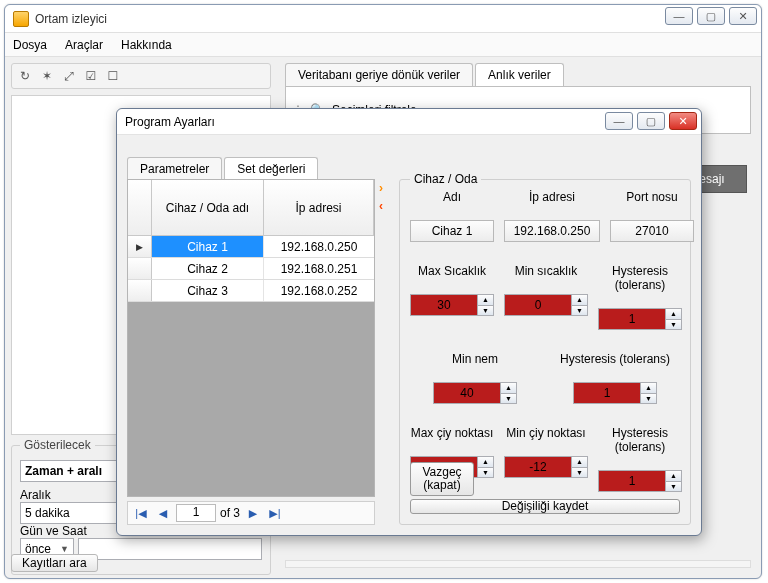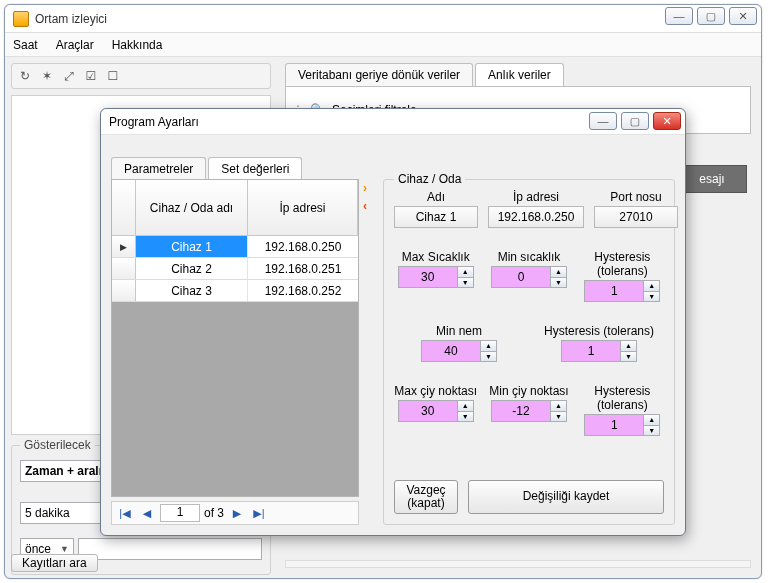--- a/index.html
+++ b/index.html
@@ -14,41 +14,41 @@
   .winbtn { width:28px; height:18px; border:1px solid #7a8aa0; border-radius:3px; background:linear-gradient(#fdfdfd,#e4e9f0); display:flex; align-items:center; justify-content:center; color:#555; font-size:11px; cursor:pointer;}
   .winbtn.close-red { background:linear-gradient(#f28b82,#d93025); color:#fff; border-color:#a52714;}
   .menubar { height:24px; background:#fafafa; border-bottom:1px solid #e0e0e0; display:flex; align-items:center; padding:0 8px; gap:18px;}
   .menubar span { cursor:pointer; }
   .main-body { position:relative; padding:6px; height:calc(100% - 28px - 24px); }
 
   .toolbar-small { width:260px; height:26px; background:#f4f4f4; border:1px solid #d0d0d0; border-radius:3px; display:flex; align-items:center; padding:0 6px; gap:8px; color:#555;}
   .tb-icon { width:14px; height:14px; display:flex; align-items:center; justify-content:center; font-size:12px;}
 
   .left-panel { position:absolute; left:6px; top:38px; width:260px; height:340px; border:1px solid #d0d0d0; background:#fff;}
-  .filter-group { position:absolute; left:6px; top:388px; width:260px; height:130px; border:1px solid #d0d0d0; border-radius:3px; padding:8px 8px 4px 8px; background:#f0f0f0;text-align:center;}
+  .filter-group { position:absolute; left:6px; top:388px; width:260px; height:130px; border:1px solid #d0d0d0; border-radius:3px; padding:8px 8px 4px 8px; background:#f0f0f0;}
   .filter-group .legend { position:absolute; top:-8px; left:8px; background:#f0f0f0; padding:0 4px; color:#444;}
   .combo, .textbox, .num { height:22px; border:1px solid #abadb3; background:#fff; padding:0 4px; }
   .combo { display:flex; align-items:center; justify-content:space-between;}
   .drop { color:#555; font-size:9px;}
   .btn-flat { height:18px; border:1px solid #b8b8b8; background:linear-gradient(#fdfdfd,#e6e6e6); border-radius:3px; padding:0 10px; display:inline-flex; align-items:center; cursor:pointer;}
 
   
   .tabs-top { position:absolute; left:280px; top:6px; right:10px;}
   .tabstrip { display:flex; gap:2px;}
   .tab { padding:4px 12px; border:1px solid #bfbfbf; border-bottom:none; background:#f7f7f7; border-radius:3px 3px 0 0; cursor:pointer;}
   .tab.active { background:#fff; font-weight:400;}
   .tabbody { border:1px solid #bfbfbf; background:#fff; padding:6px; height:48px; display:flex; align-items:center; gap:6px;}
   .mag-icon { width:16px; height:16px; display:flex; align-items:center; justify-content:center; color:#2a6496;}
 
   .msg-col { position:absolute; right:14px; top:108px; width:70px; height:28px; background:#6f6f6f; color:#fff; display:flex; align-items:center; justify-content:center; border:1px solid #555;}
 
   .footer-strip { position:absolute; left:280px; bottom:10px; right:10px; height:8px; background:#f5f5f5; border:1px solid #ddd;}
 
   
-  .dialog { position:absolute; left:100px; top:108px; width:586px; height:428px; background:#f0f0f0; border:1px solid #6a7a92; border-radius:6px; box-shadow:2px 4px 14px rgba(0,0,0,.35); z-index:10;}
+  .dialog { position:absolute; left:116px; top:108px; width:586px; height:428px; background:#f0f0f0; border:1px solid #6a7a92; border-radius:6px; box-shadow:2px 4px 14px rgba(0,0,0,.35); z-index:10;}
   .dlg-titlebar { height:26px; background:#fff; border-radius:6px 6px 0 0; display:flex; align-items:center; padding:0 8px; position:relative; border-bottom:1px solid #e3e3e3;}
   .dlg-titlebar .winbtns { right:4px; top:3px;}
   .dlg-body { position:relative; padding:10px; height:calc(100% - 26px);}
 
   
   .dlg-tabs { display:flex; gap:2px; margin-top:12px;}
   .dlg-tabbody { position:absolute; left:10px; right:10px; top:44px; bottom:10px; }
 
   
   .grid { position:absolute; left:0; top:0; width:248px; bottom:28px; border:1px solid #b5b5b5; background:#a9a9a9;}
@@ -70,49 +70,49 @@
 
   
   .xfer-arrows { position:absolute; left:252px; top:2px; display:flex; flex-direction:column; gap:4px; font-size:16px; font-weight:bold;}
   .arr-right{ color:#ff8c00; cursor:pointer;}
   .arr-left { color:#ff4500; cursor:pointer;}
 
   
   .form-group { position:absolute; left:272px; top:0; right:0; bottom:0; border:1px solid #cfcfcf; border-radius:3px; padding:10px; background:#f0f0f0;}
   .form-group .legend { position:absolute; top:-8px; left:10px; background:#f0f0f0; padding:0 4px;}
   .row { display:flex; gap:10px; margin-bottom:4px;}
-  .col { flex:1; display:flex; flex-direction:column; align-items:center; gap:2px;}
+  .col { flex:1; display:flex; flex-direction:column; align-items:center; gap:16px;}
   .col label { text-align:center;}
   .val-box { width:84px; height:22px; border:1px solid #b8b8b8; background:linear-gradient(#fdfdfd,#ececec); display:flex; align-items:center; justify-content:center;}
-  .spinner { width:76px; height:22px; display:flex; border:1px solid #abadb3; background:#f0abfc;}
+  .spinner { width:84px; height:22px; display:flex; border:1px solid #abadb3; background:#b91c1c;}
   .spinner .sv { flex:1; display:flex; align-items:center; justify-content:center;}
   .spinner .sbtns { width:16px; display:flex; flex-direction:column;}
   .spinner .sb { flex:1; background:linear-gradient(#fdfdfd,#dfe6ef); border-left:1px solid #abadb3; font-size:7px; display:flex; align-items:center; justify-content:center; cursor:pointer;}
   .spinner .sb:first-child { border-bottom:1px solid #abadb3;}
   .sect { margin-top:22px;}
-  .btn-row { position:absolute; left:10px; right:10px; bottom:10px; display:flex; gap:10px;}
+  .btn-row { position:absolute; left:10px; right:10px; bottom:10px; display:flex; gap:3px;flex-direction:column;}
   .btn { flex-shrink:0; height:34px; border:1px solid #9a9a9a; background:linear-gradient(#fdfdfd,#e6e6e6); border-radius:3px; display:flex; align-items:center; justify-content:center; cursor:pointer; text-align:center; line-height:1.1;}
   .btn-cancel { width:64px;}
   .btn-save { flex:1; font-weight:normal;}
 </style>
 </head>
 <body>
 
 <div class="main-window">
   <div class="titlebar">
     <div class="icon"></div>
     <div class="title">Ortam izleyici</div>
     <div class="winbtns">
       <div class="winbtn">—</div>
       <div class="winbtn">▢</div>
       <div class="winbtn">✕</div>
     </div>
   </div>
   <div class="menubar">
-    <span>Saat</span>
+    <span>Dosya</span>
     <span>Araçlar</span>
     <span>Hakkında</span>
   </div>
 
   <div class="main-body">
     <div class="toolbar-small">
       <span class="tb-icon">↻</span>
       <span class="tb-icon">✶</span>
       <span class="tb-icon">⤢</span>
       <span class="tb-icon">☑</span>

